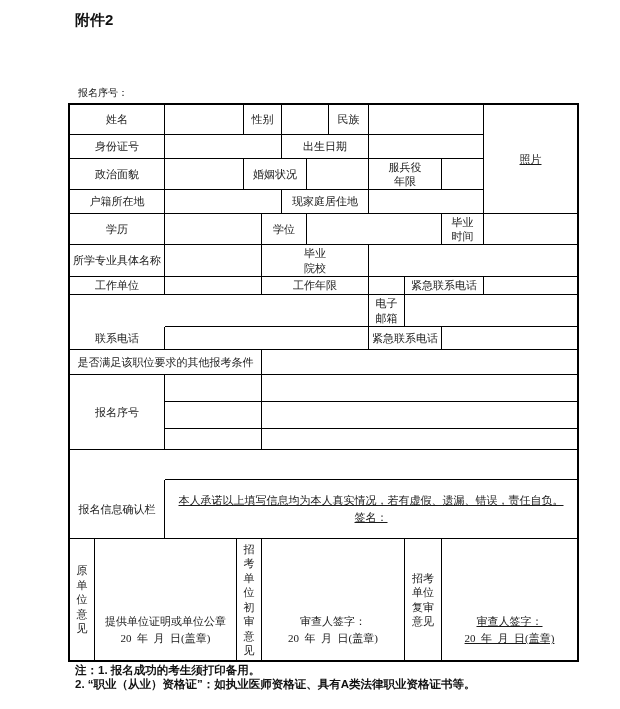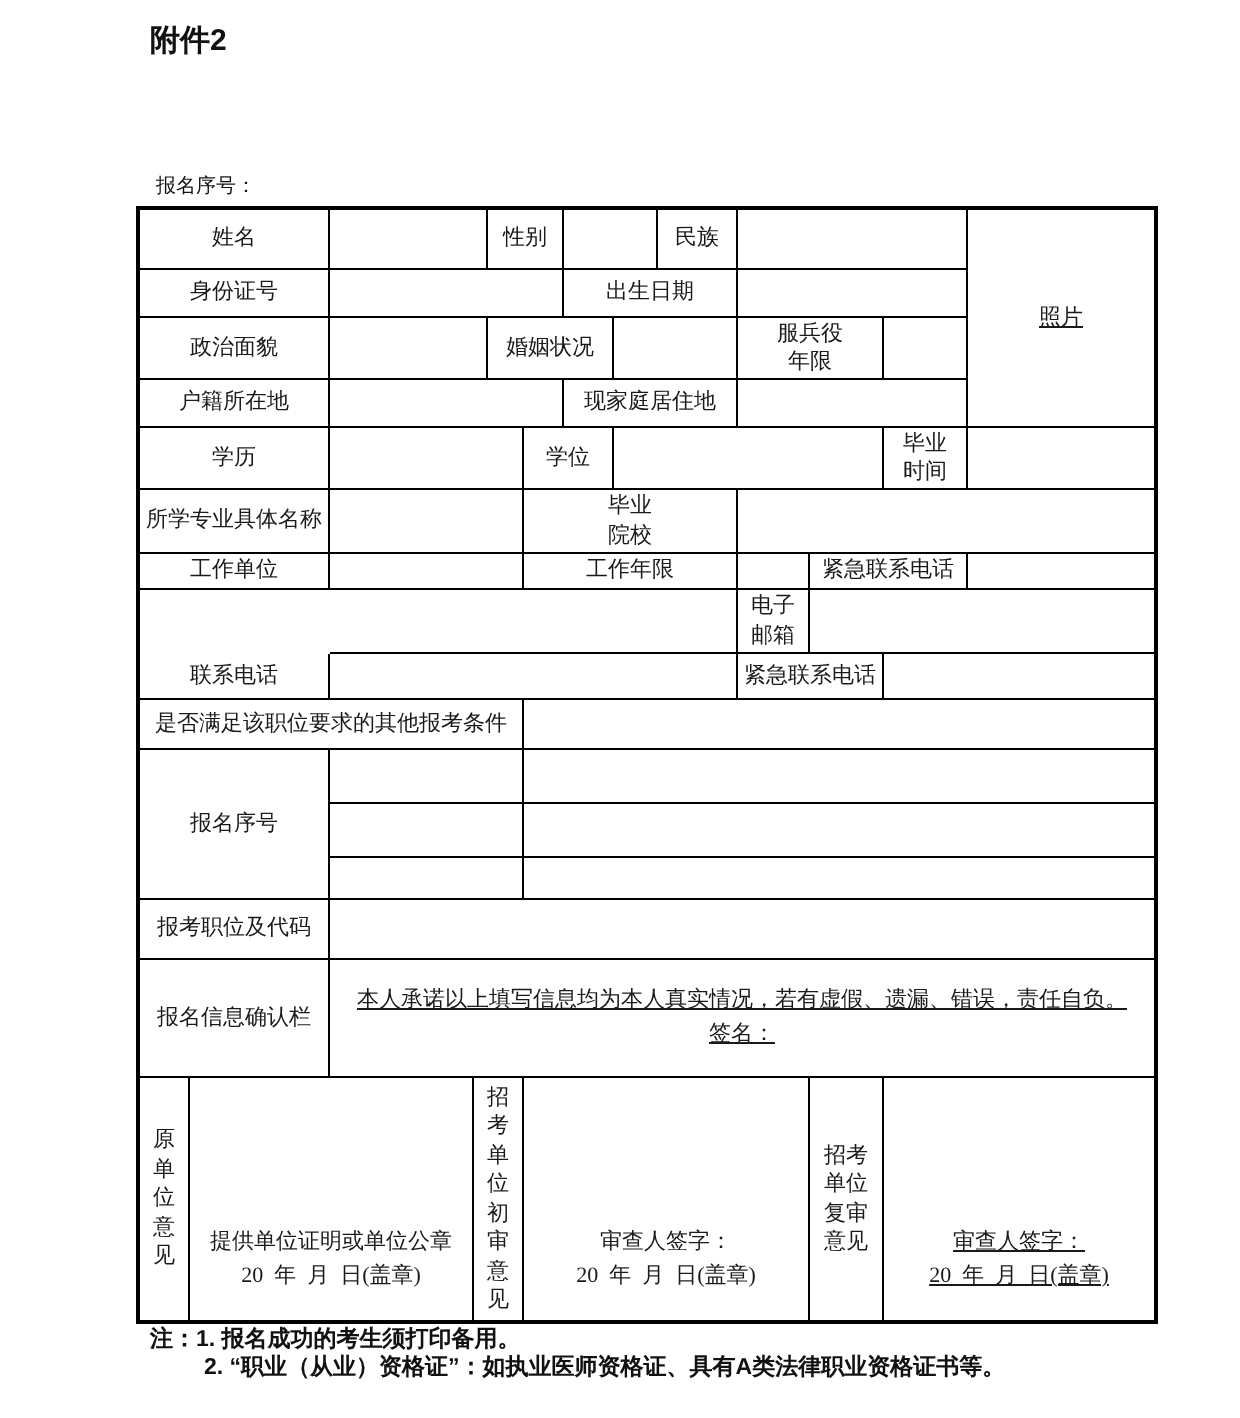--- a/index.html
+++ b/index.html
@@ -75,21 +75,21 @@
   .notes {
     position: absolute;
     left: 75px; top: 663px;
     font-family: "Liberation Sans", "DejaVu Sans", sans-serif;
     font-weight: 600;
     font-size: 11.5px;
     line-height: 14px;
     color: #111;
     white-space: nowrap;
   }
-  .note-line2 { margin-left: 27px; }
+  .note-line2 { }
 </style>
 </head>
 <body>
 
 <div class="page">
 
   <div class="attachment">附件2</div>
 
 
   <div class="serial">报名序号：</div>
@@ -157,21 +157,20 @@
     <div class="cell no-r" style="grid-area:10/6/11/14"></div>
 
     <div class="cell" style="grid-area:11/1/14/3">报名序号</div>
     <div class="cell" style="grid-area:11/3/12/6"></div>
     <div class="cell no-r" style="grid-area:11/6/12/14"></div>
     <div class="cell" style="grid-area:12/3/13/6"></div>
     <div class="cell no-r" style="grid-area:12/6/13/14"></div>
     <div class="cell" style="grid-area:13/3/14/6"></div>
     <div class="cell no-r" style="grid-area:13/6/14/14"></div>
 
-    <div class="cell" style="grid-area:14/1/15/3">报考职位及代码</div>
     <div class="cell no-r" style="grid-area:14/3/15/14"></div>
 
     <div class="cell no-r confirm-cell" style="grid-area:15/3/16/14">
       <div>本人承诺以上填写信息均为本人真实情况，若有虚假、遗漏、错误，责任自负。</div>
       <div>签名：</div>
     </div>
     <div class="cell" style="grid-area:15/1/16/3">报名信息确认栏</div>
 
     <div class="cell no-b vtext" style="grid-area:16/1/17/2">原
 单

